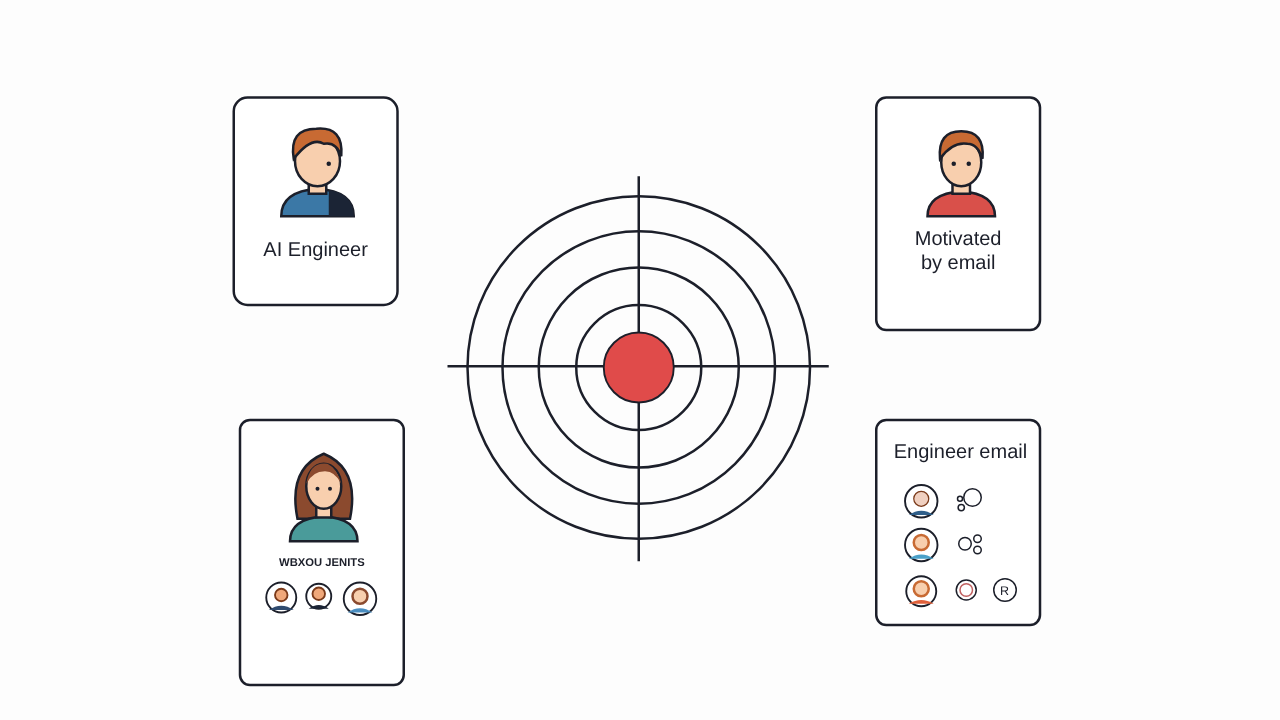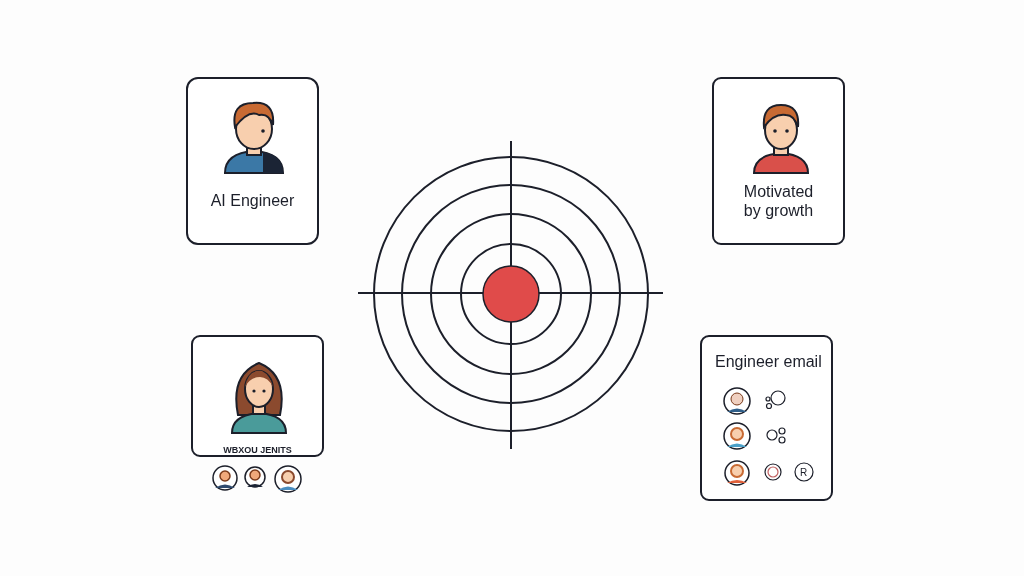--- a/index.html
+++ b/index.html
@@ -28,34 +28,34 @@
     <path d="M6 76 Q6 56 35 54 Q64 56 64 76 Z" fill="#3b78a6" stroke="#1c1f2a" stroke-width="2"></path>
     <path d="M44 55 Q64 58 64 76 L44 76 Z" fill="#1b2435"></path>
     <rect x="28" y="44" width="14" height="14" fill="#f8cfae" stroke="#1c1f2a" stroke-width="2"></rect>
     <ellipse cx="35" cy="32" rx="18" ry="20" fill="#f8cfae" stroke="#1c1f2a" stroke-width="2"></ellipse>
     <path d="M16 30 Q12 6 34 6 Q56 4 54 28 Q50 16 40 18 Q30 12 16 30 Z" fill="#c86a33" stroke="#1c1f2a" stroke-width="2"></path>
     <circle cx="44" cy="34" r="1.8" fill="#1c1f2a"></circle>
   </svg>
   <div class="label" style="top:113px;font-size:16px;">AI Engineer</div>
 </div>
 
-<div class="card" style="left:700px;top:77px;width:133px;height:168px;margin-left:12px;">
+<div class="card" style="left:700px;top:77px;width:133px;height:188px;">
   <svg width="70" height="80" style="left:32px;top:18px;">
     <path d="M8 76 Q8 58 35 56 Q62 58 62 76 Z" fill="#d9504a" stroke="#1c1f2a" stroke-width="2"></path>
     <rect x="28" y="44" width="14" height="14" fill="#f8cfae" stroke="#1c1f2a" stroke-width="2"></rect>
     <ellipse cx="35" cy="33" rx="16" ry="19" fill="#f8cfae" stroke="#1c1f2a" stroke-width="2"></ellipse>
     <path d="M18 30 Q16 8 35 8 Q54 8 52 30 Q48 18 40 18 Q28 16 18 30 Z" fill="#c86a33" stroke="#1c1f2a" stroke-width="2"></path>
     <circle cx="29" cy="34" r="1.8" fill="#1c1f2a"></circle>
     <circle cx="41" cy="34" r="1.8" fill="#1c1f2a"></circle>
   </svg>
   <div class="label" style="top:104px;font-size:16px;">Motivated</div>
-  <div class="label" style="top:123px;font-size:16px;">by growth</div>
+  <div class="label" style="top:123px;font-size:16px;">by email</div>
 </div>
 
-<div class="card" style="left:191px;top:335px;width:133px;height:122px;">
+<div class="card" style="left:191px;top:335px;width:133px;height:214px;">
   <svg width="70" height="80" style="left:31px;top:18px;">
     <path d="M14 60 Q6 20 35 8 Q64 20 56 60 Z" fill="#8b4a2e" stroke="#1c1f2a" stroke-width="2"></path>
     <path d="M8 78 Q8 60 35 58 Q62 60 62 78 Z" fill="#4a9b9a" stroke="#1c1f2a" stroke-width="2"></path>
     <rect x="29" y="46" width="12" height="13" fill="#f8cfae" stroke="#1c1f2a" stroke-width="2"></rect>
     <ellipse cx="35" cy="34" rx="14" ry="18" fill="#f8cfae" stroke="#1c1f2a" stroke-width="2"></ellipse>
     <path d="M21 32 Q24 14 38 16 Q46 20 49 32 Q44 22 36 22 Q26 22 21 32 Z" fill="#8b4a2e"></path>
     <circle cx="30" cy="36" r="1.6" fill="#1c1f2a"></circle>
     <circle cx="40" cy="36" r="1.6" fill="#1c1f2a"></circle>
   </svg>
   <div class="label" style="top:108px;font-size:9px;font-weight:bold;">WBXOU JENITS</div>

